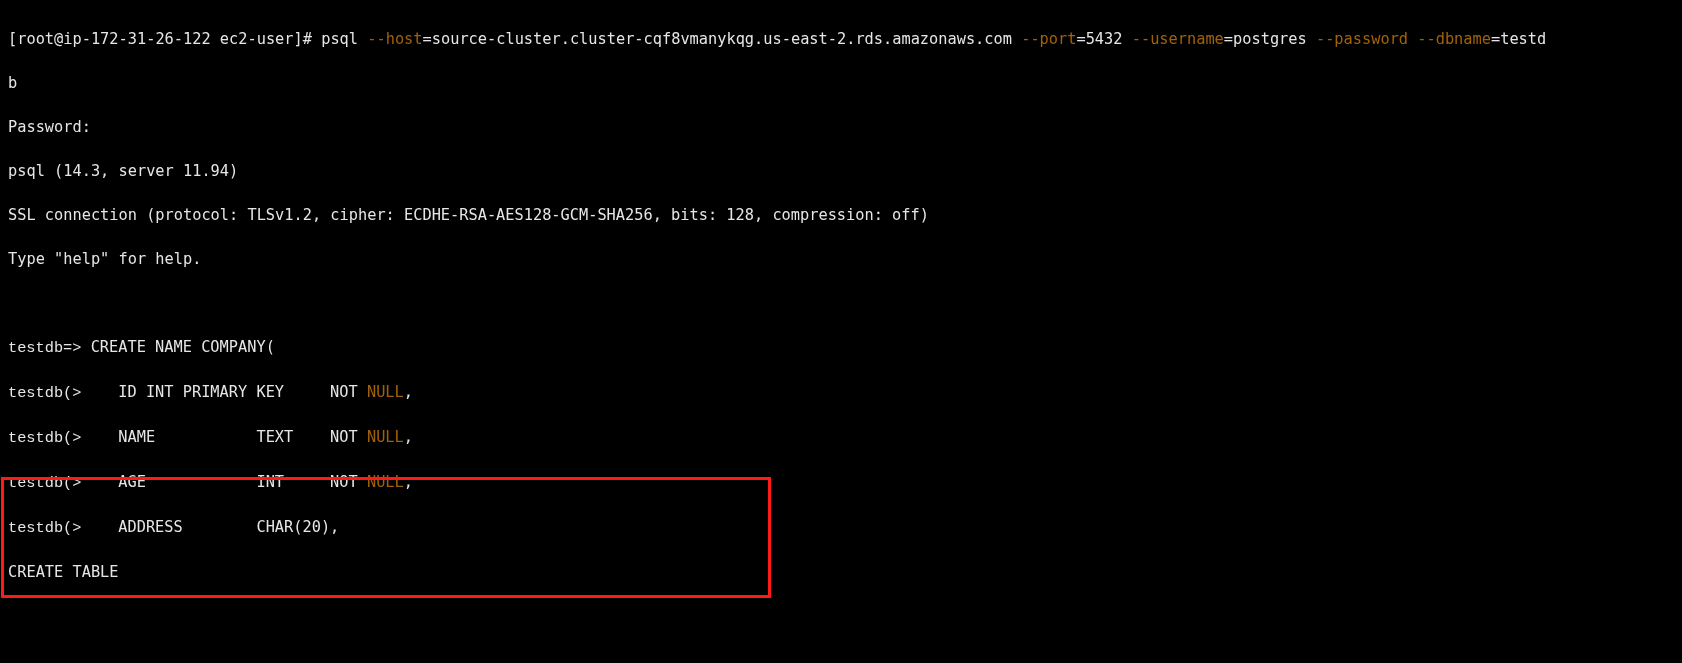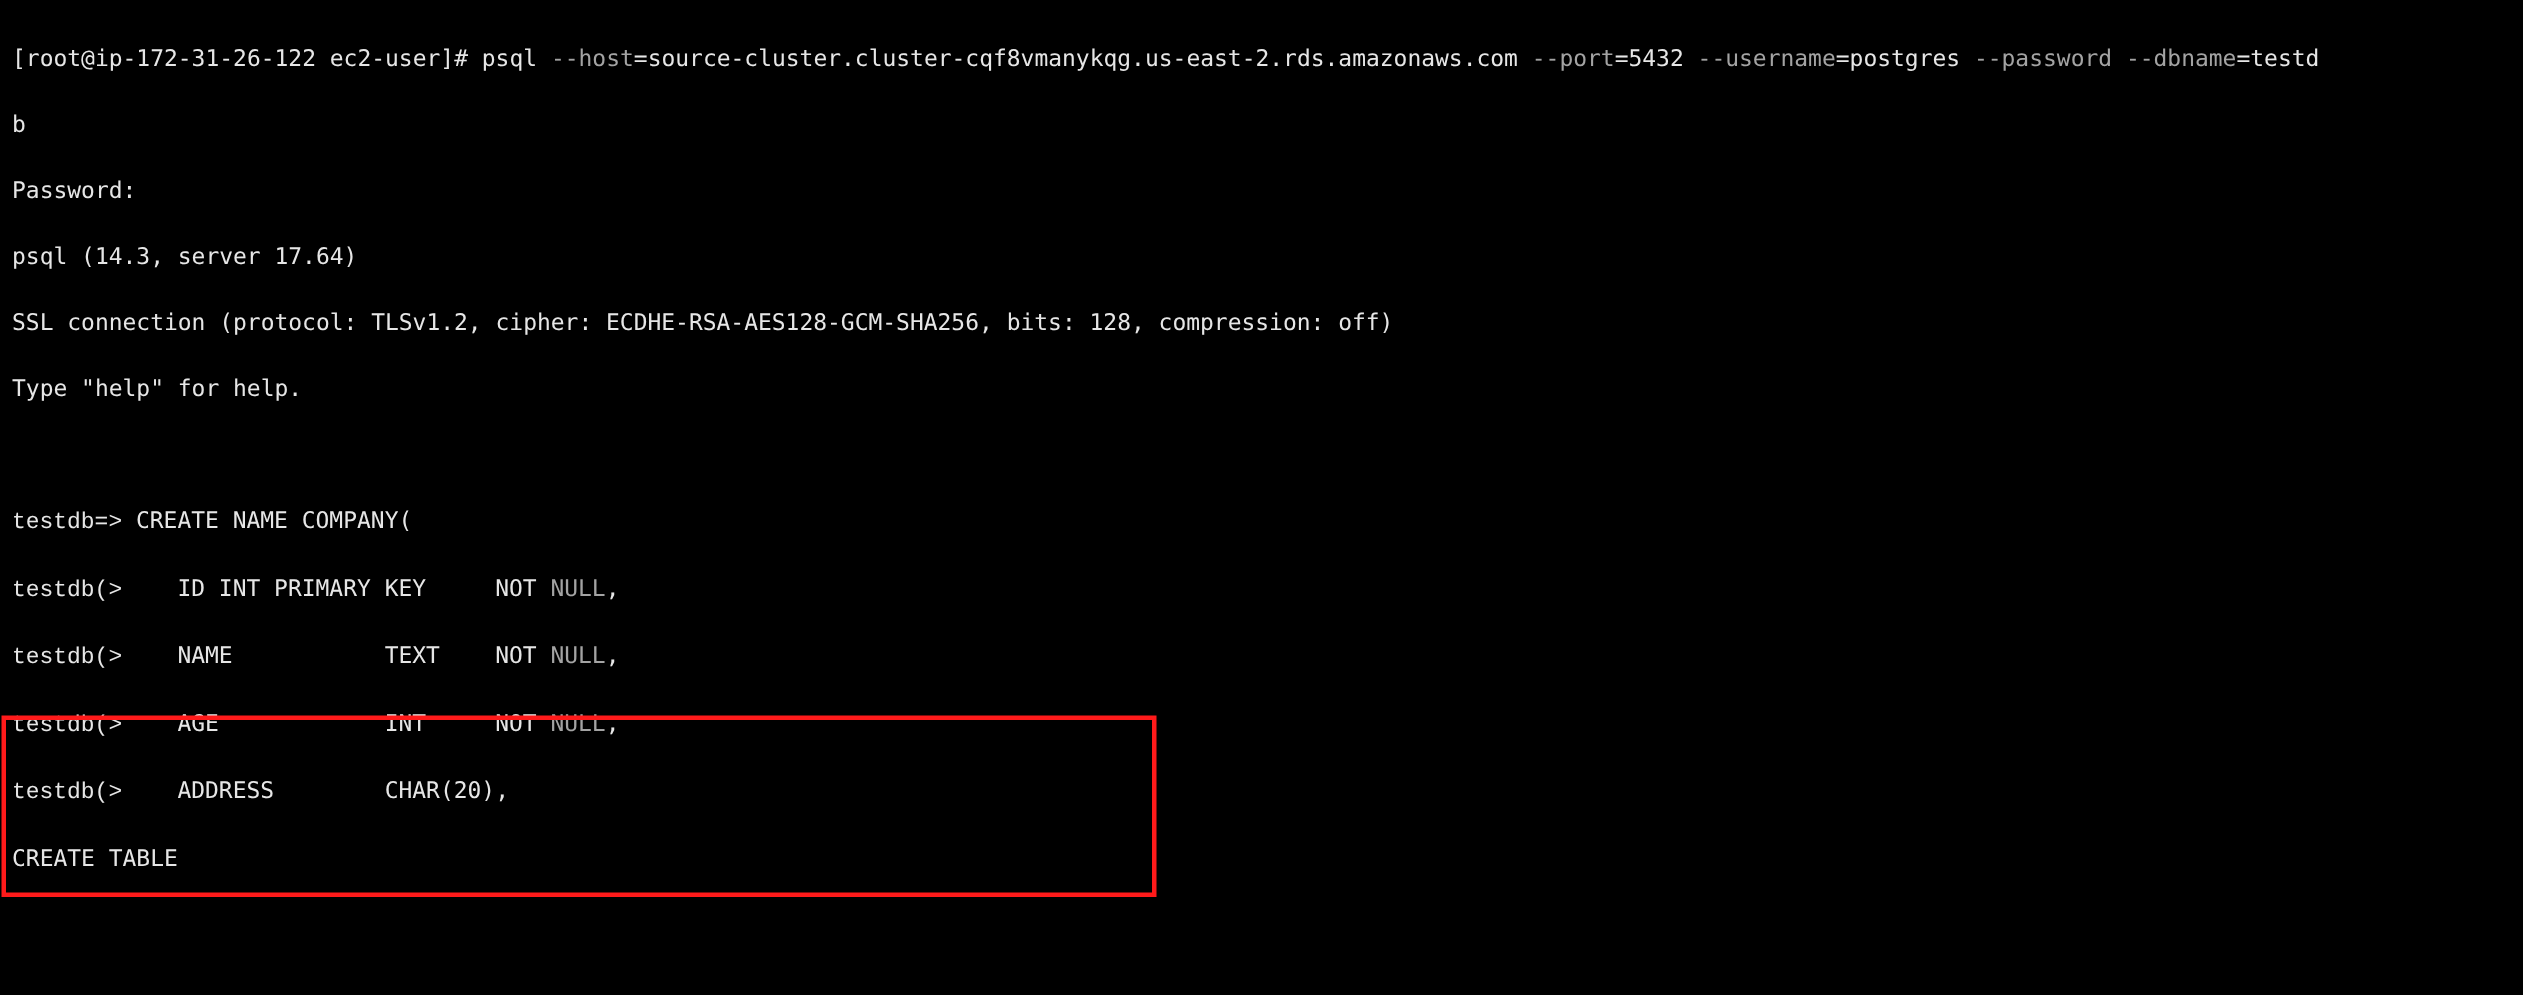--- a/index.html
+++ b/index.html
@@ -15,38 +15,38 @@
     font-size: 15.3px;
     line-height: 22px;
     color: #e6e6e6;
     white-space: pre;
     padding: 6px 8px 8px 8px;
     position: relative;
   }
   .line { display: block; }
   .equals { color: #e6e6e6; }
   .hostbrkt { color: #e6e6e6; }
-  .flag { color: #a3a3a3; }       
-  .null-kw { color: #a3a3a3; }    
+  .flag { color: #a16207; }       
+  .null-kw { color: #a16207; }    
   .arrow { font-family: Liberation Mono, monospace; }
   .hlbox {
     position: absolute;
     border: 3px solid #ff1a1a;
     pointer-events: none;
     box-sizing: border-box;
   }
 </style>
 </head>
 <body>
 
 <div class="terminal">
 <span class="line"><span class="hostbrkt">[</span><span>root</span><span>@</span><span>ip-172-31-26-122</span> <span>ec2-user</span><span>]</span><span>#</span> <span>psql</span> <span class="flag">--host</span><span class="equals">=</span><span>source-cluster.cluster-cqf8vmanykqg.us-east-2.rds.amazonaws.com</span> <span class="flag">--port</span><span class="equals">=</span><span>5432</span> <span class="flag">--username</span><span class="equals">=</span><span>postgres</span> <span class="flag">--password</span> <span class="flag">--dbname</span><span class="equals">=</span><span>testd</span></span>
 <span class="line">b</span>
 <span class="line">Password:</span>
-<span class="line">psql (14.3, server 17.64)</span>
+<span class="line">psql (14.3, server 11.94)</span>
 <span class="line">SSL connection (protocol: TLSv1.2, cipher: ECDHE-RSA-AES128-GCM-SHA256, bits: 128, compression: off)</span>
 <span class="line">Type "help" for help.</span>
 <span class="line"> </span>
 <span class="line"><span class="arrow">testdb=&gt;</span><span> CREATE NAME COMPANY(</span></span>
 <span class="line"><span class="arrow">testdb(&gt;</span><span>    ID INT PRIMARY KEY     NOT </span><span class="null-kw">NULL</span><span>,</span></span>
 <span class="line"><span class="arrow">testdb(&gt;</span><span>    NAME           TEXT    NOT </span><span class="null-kw">NULL</span><span>,</span></span>
 <span class="line"><span class="arrow">testdb(&gt;</span><span>    AGE            INT     NOT </span><span class="null-kw">NULL</span><span>,</span></span>
 <span class="line"><span class="arrow">testdb(&gt;</span><span>    ADDRESS        CHAR(20),</span></span>
 <span class="line">CREATE TABLE</span>
 

